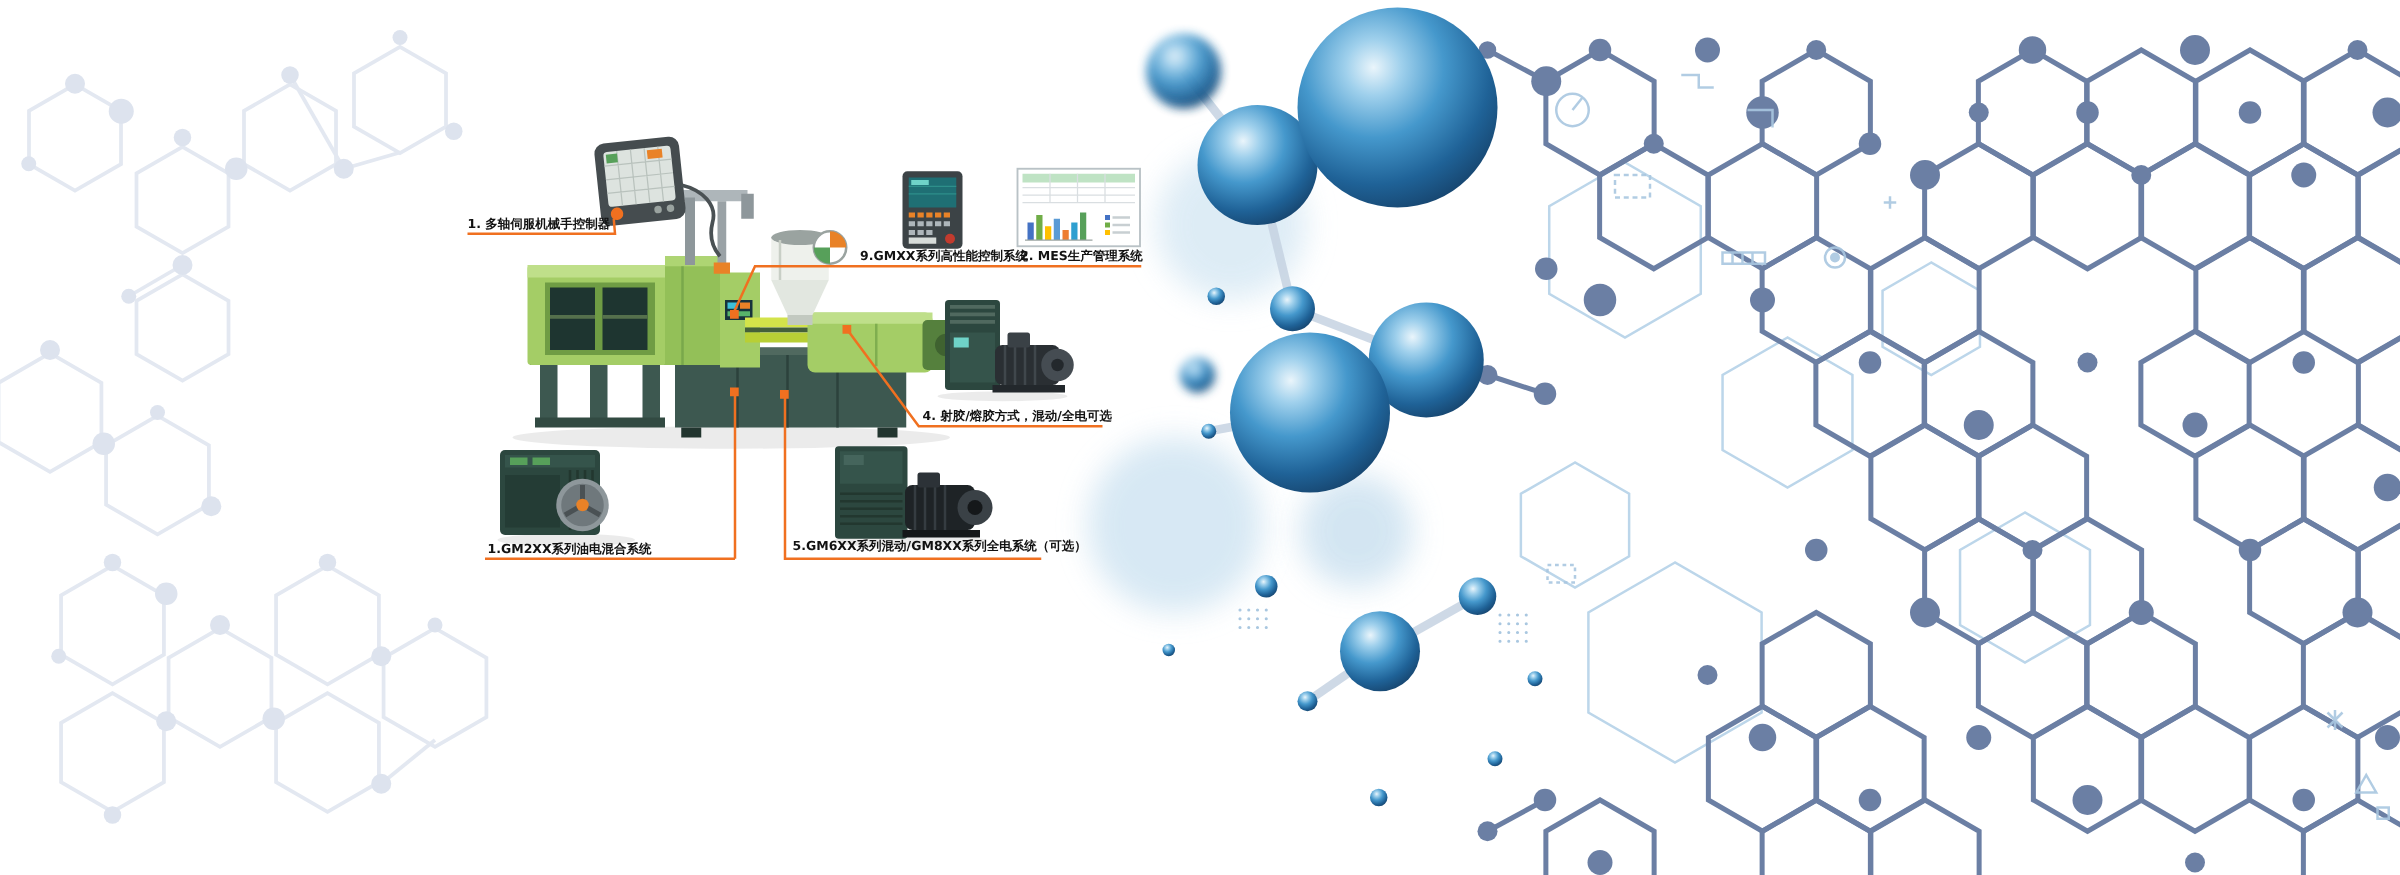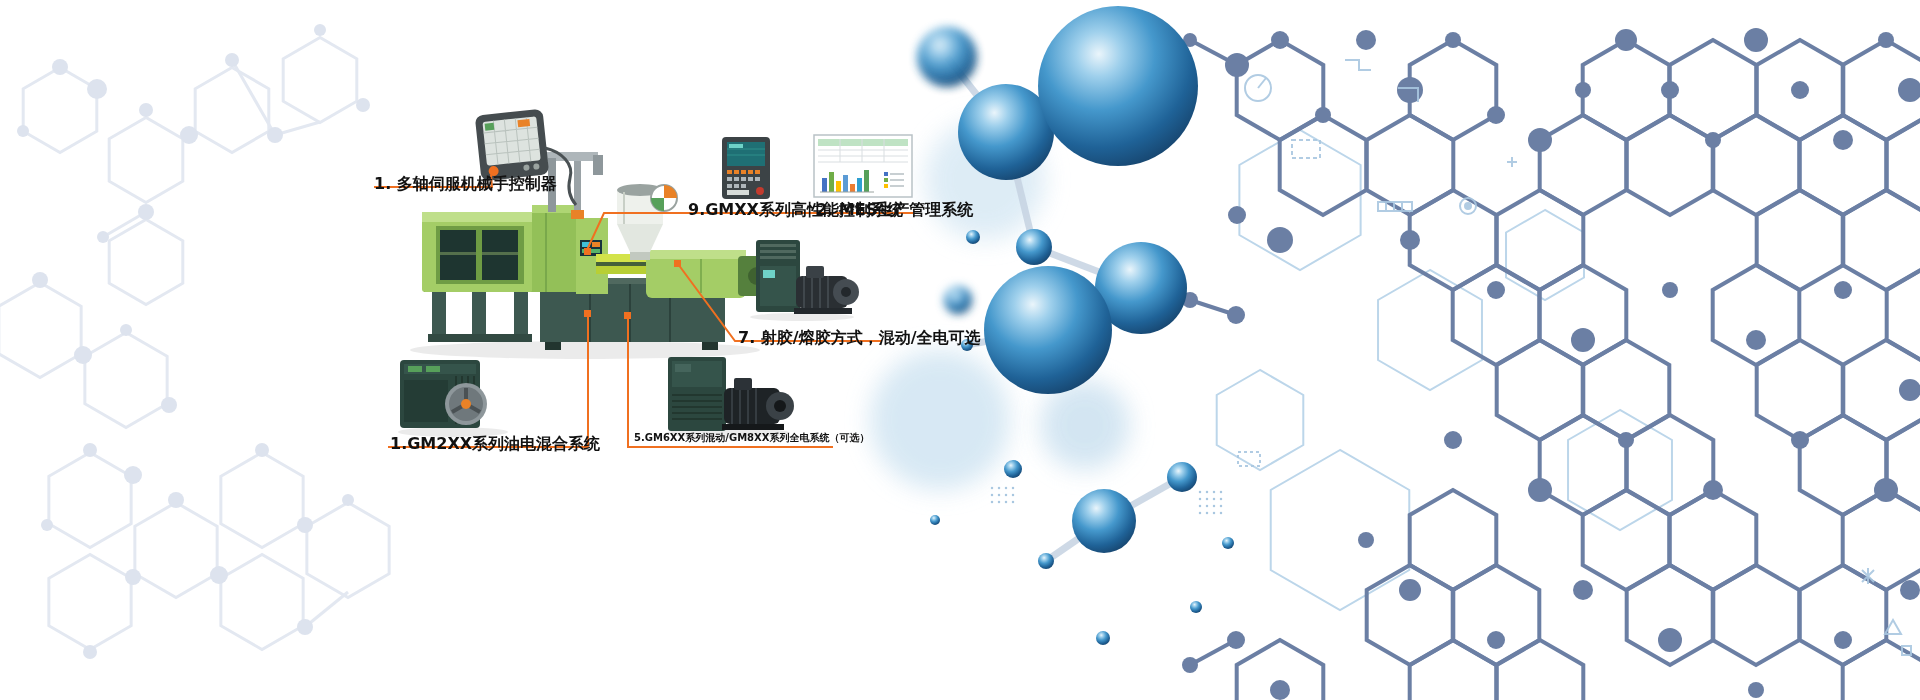--- a/index.html
+++ b/index.html
@@ -1,19 +1,19 @@
 <!DOCTYPE html>
 <html><head>
 <meta charset="utf-8">
 <style>
   html,body{margin:0;padding:0;background:#fff;}
   .stage{position:relative;width:1920px;height:700px;overflow:hidden;background:#ffffff;
          font-family:"DejaVu Sans","Liberation Sans",sans-serif;}
   .art{position:absolute;left:0;top:0;width:1920px;height:700px;display:block;}
-  .callout{position:absolute;font-weight:bold;font-size:16px;color:#121212;
+  .callout{position:absolute;font-weight:bold;font-size:10px;color:#121212;
            white-space:nowrap;line-height:1.2;letter-spacing:0;}
   .callout.sm{font-size:10px;}
 </style>
 </head>
 <body>
 
 <div class="stage">
 
 <svg class="art" viewBox="0 0 1920 700" xmlns="http://www.w3.org/2000/svg">
   <defs>
@@ -430,19 +430,19 @@
     <rect x="624" y="312" width="7" height="7"></rect>
   </g>
 </svg>
 
 <div class="callout" style="left:374px;top:174px">1. 多轴伺服机械手控制器</div>
 
 <div class="callout" style="left:688px;top:200px">9.GMXX系列高性能控制系统</div>
 
 <div class="callout" style="left:816px;top:200px">2. MES生产管理系统</div>
 
-<div class="callout" style="left:738px;top:328px">7. 射胶/熔胶方式，混动/全电可选</div>
+<div class="callout" style="left:738px;top:328px">4. 射胶/熔胶方式，混动/全电可选</div>
 
 <div class="callout sm" style="left:634px;top:432px">5.GM6XX系列混动/GM8XX系列全电系统（可选）</div>
 
 <div class="callout" style="left:390px;top:434px">1.GM2XX系列油电混合系统</div>
 
 </div>
 
 </body></html>

